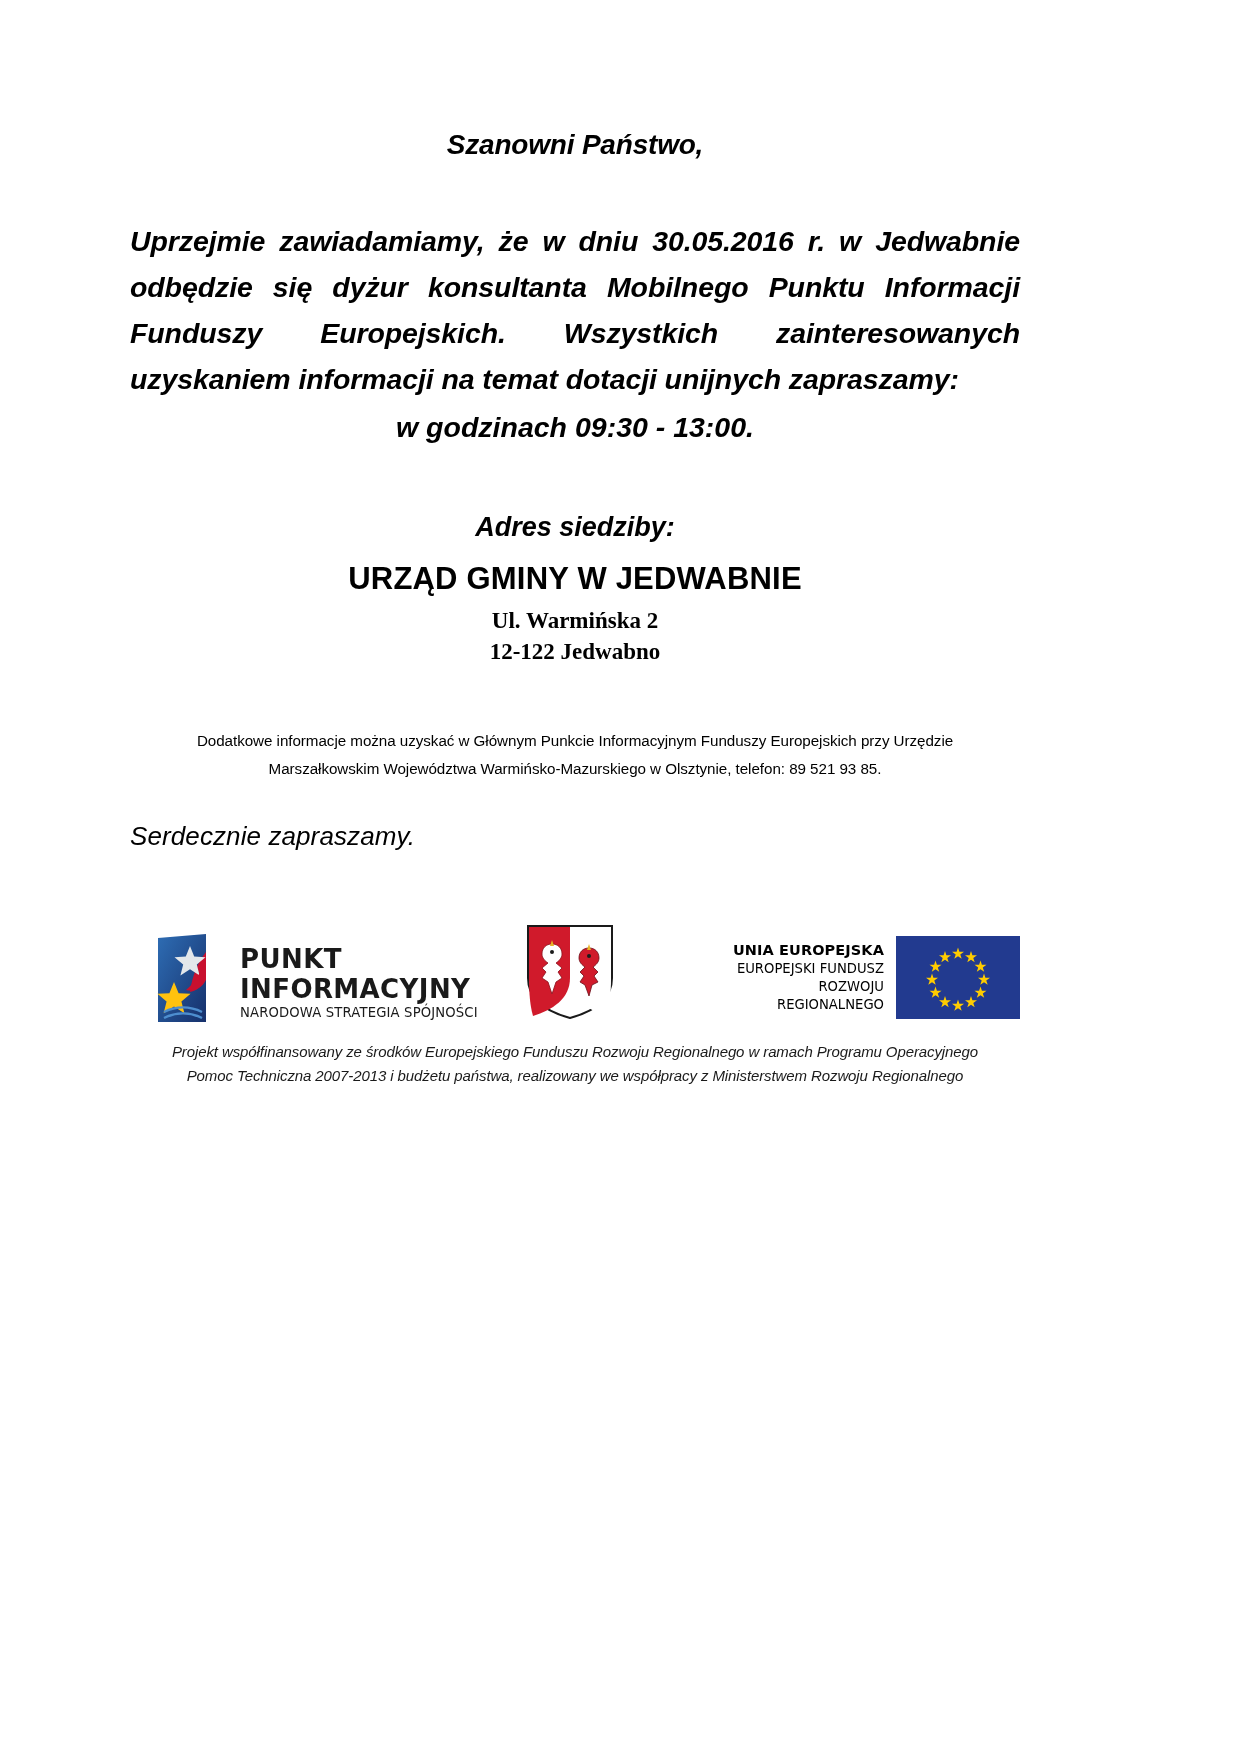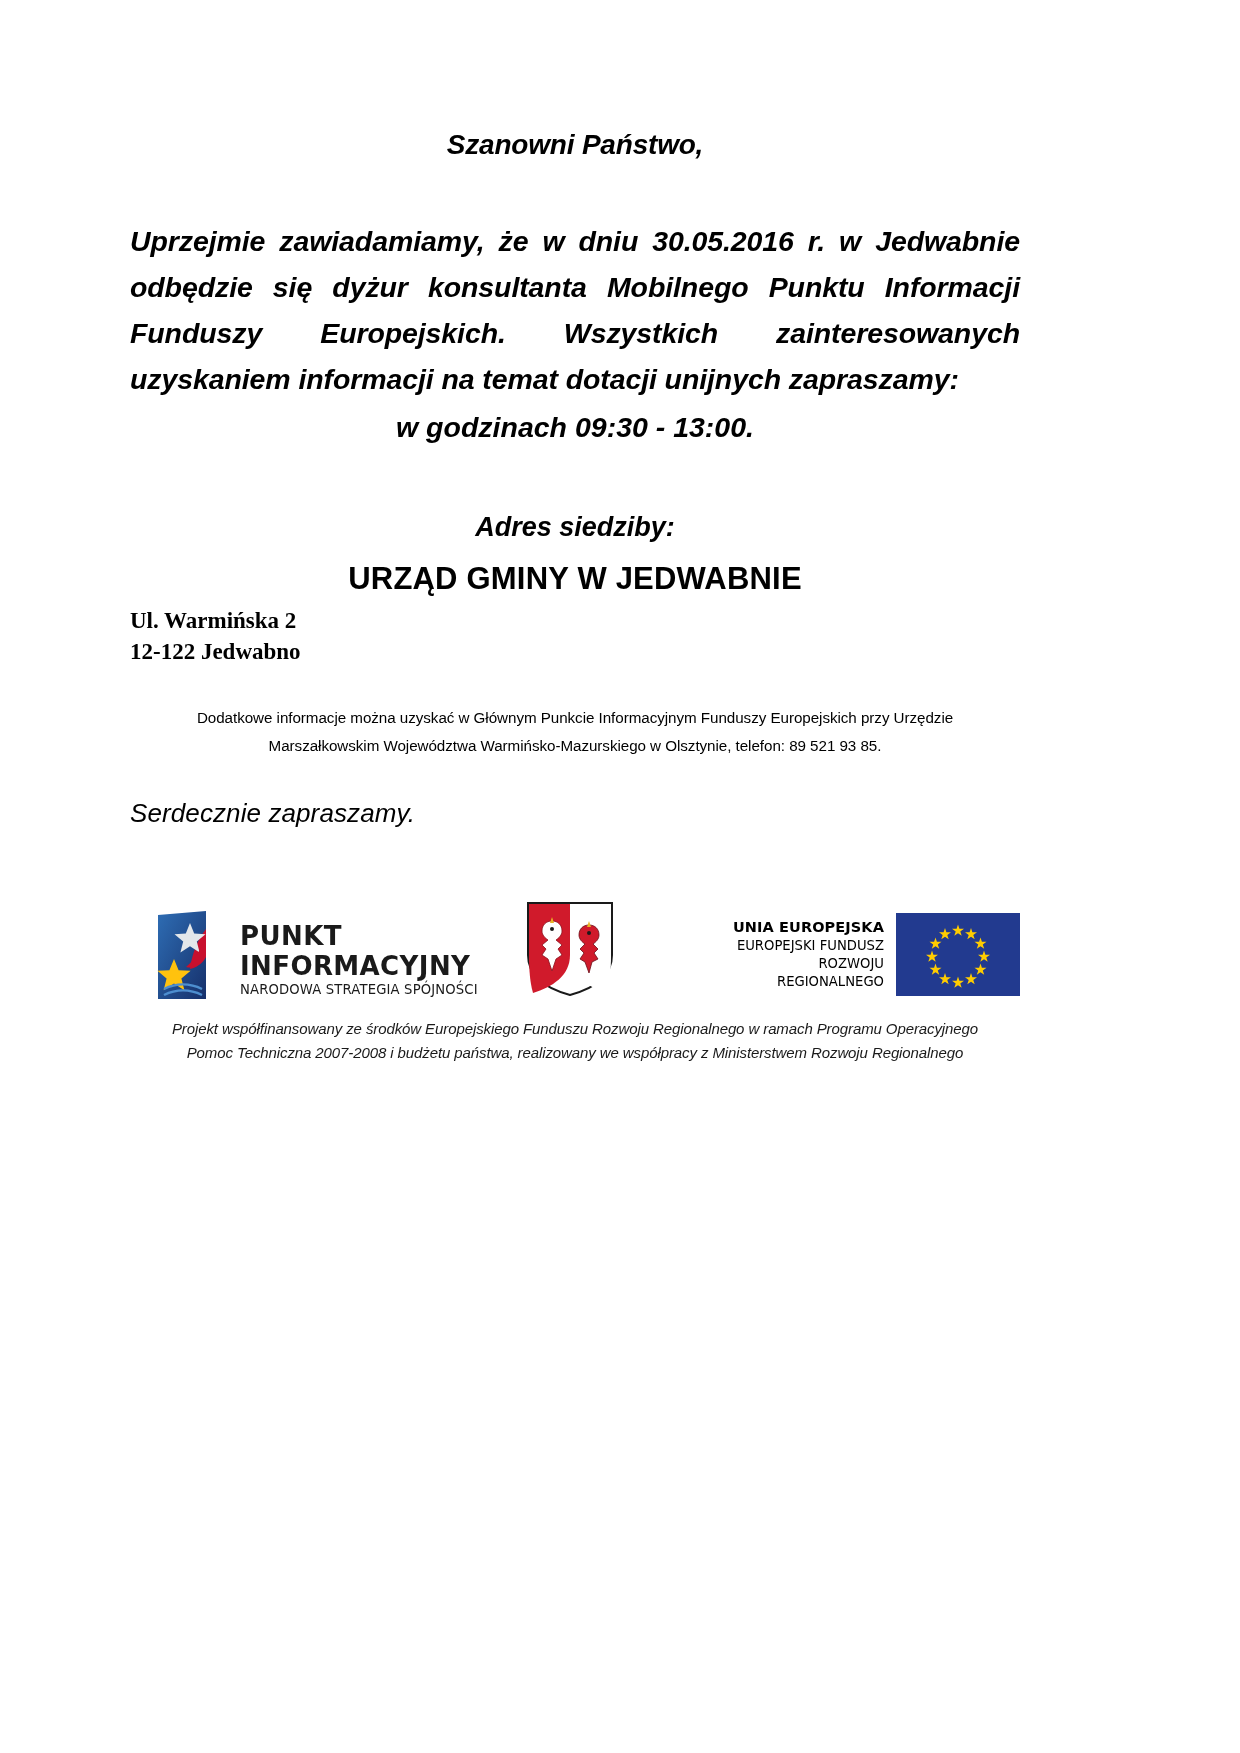--- a/index.html
+++ b/index.html
@@ -73,31 +73,31 @@
   }
   .office-name {
     margin-top: 18px;
     text-align: center;
     font-weight: bold;
     font-style: normal;
     font-size: 31px;
     letter-spacing: 0.2px;
   }
   .addr-line {
-    text-align: left;
+    text-align: center;
     font-family: "Liberation Serif", "DejaVu Serif", serif;
     font-weight: bold;
     font-size: 23px;
     line-height: 31px;
   }
   .addr-line.first { margin-top: 8px; }
 
   
   .note {
-    margin-top: 37px;
+    margin-top: 60px;
     text-align: center;
     font-size: 15.2px;
     line-height: 28px;
     font-weight: 500;
     letter-spacing: -0.05px;
   }
   .note span { display: block; }
 
   
   .closing {
@@ -276,17 +276,17 @@
             <polygon points="39.5,24.5 40.9,28.8 45.5,28.8 41.8,31.5 43.2,35.8 39.5,33.2 35.8,35.8 37.2,31.5 33.5,28.8 38.1,28.8"></polygon>
             <polygon points="49,15 50.4,19.3 55,19.3 51.3,22 52.7,26.3 49,23.7 45.3,26.3 46.7,22 43,19.3 47.6,19.3"></polygon>
           </g>
         </svg>
       </div>
 
     </div>
 
     <div class="footer">
       <span>Projekt współfinansowany ze środków Europejskiego Funduszu Rozwoju Regionalnego w ramach Programu Operacyjnego</span>
-      <span>Pomoc Techniczna 2007-2008 i budżetu państwa, realizowany we współpracy z Ministerstwem Rozwoju Regionalnego</span>
+      <span>Pomoc Techniczna 2007-2013 i budżetu państwa, realizowany we współpracy z Ministerstwem Rozwoju Regionalnego</span>
     </div>
 
   </div>
 </div>
 
 </body></html>

